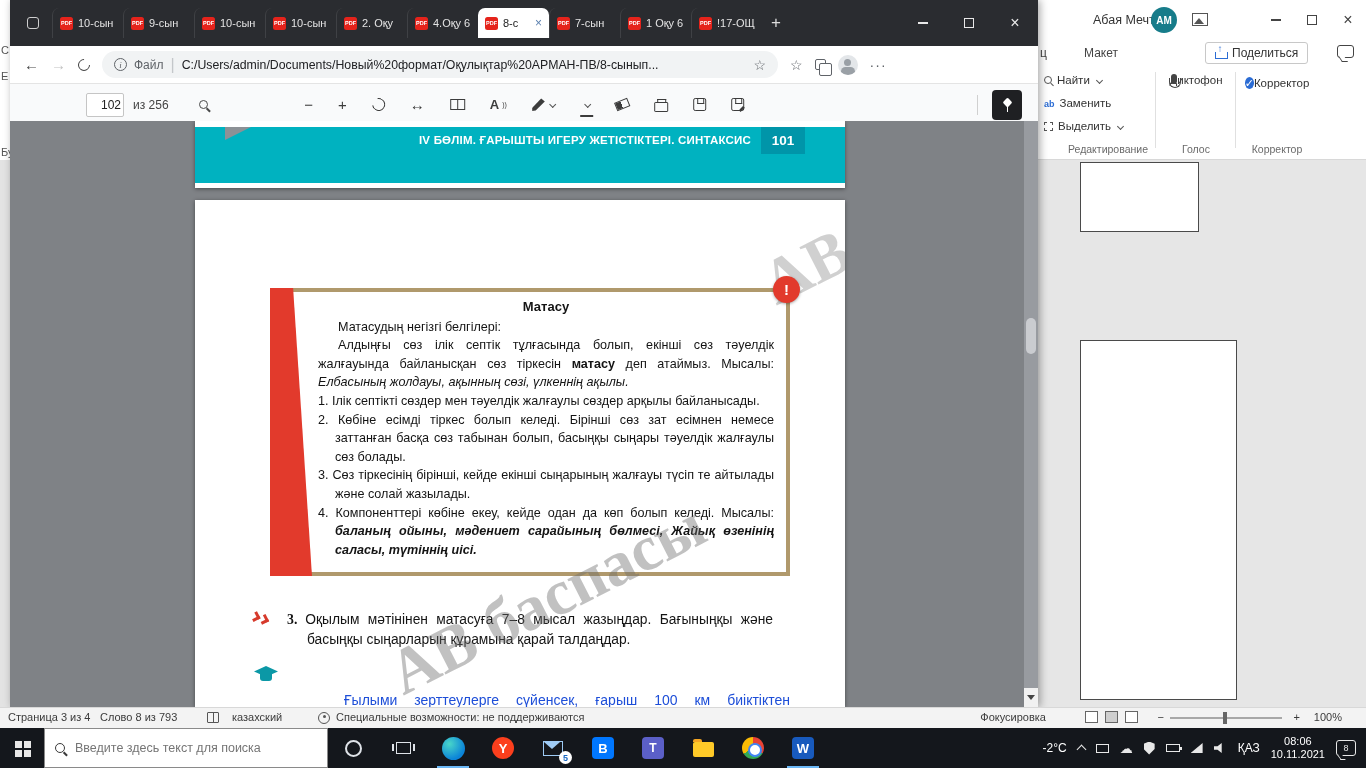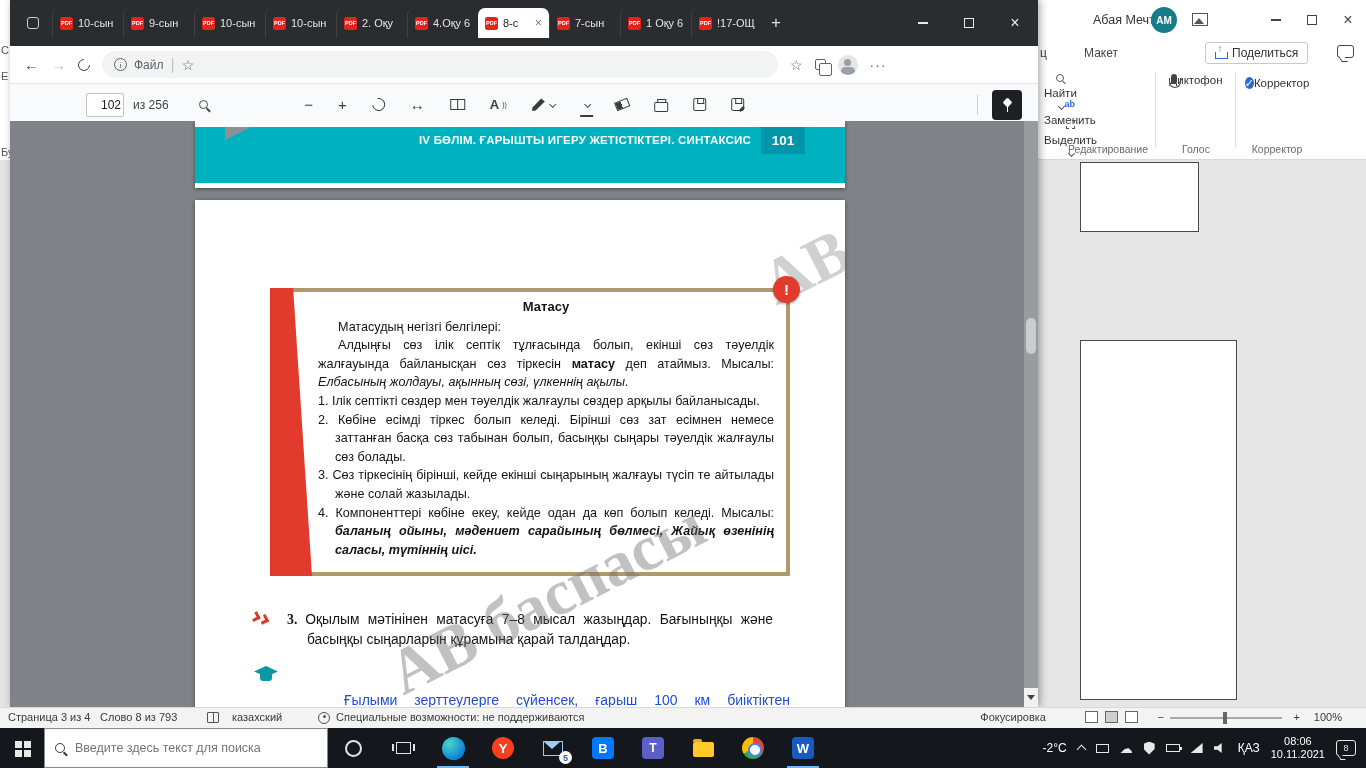--- a/index.html
+++ b/index.html
@@ -131,21 +131,21 @@
   .rtab-frag { position:absolute; left:2px; top:6px; }
   .rtab { position:absolute; left:46px; top:6px; }
   .share-btn { position:absolute; left:167px; top:2px; height:22px; border:1px solid #c8c8c8; border-radius:3px; background:#fff; display:flex; align-items:center; gap:6px; padding:0 9px; font-size:12px; color:#333; }
   .shr { position:relative; width:11px; height:12px; }
   .shr::before { content:"↑"; position:absolute; top:-4px; left:2.5px; color:#2b6cd4; font-size:10px; }
   .shr::after { content:""; position:absolute; bottom:0; left:0; width:11px; height:6px; border:1.2px solid #2b6cd4; border-top:none; }
   .comment-ico { position:absolute; right:12px; top:5px; width:17px; height:13px; border:1.3px solid #444; border-radius:3px; }
   .comment-ico::after { content:""; position:absolute; left:2px; bottom:-5px; width:5px; height:5px; background:#fff; border-left:1.3px solid #444; border-bottom:1.3px solid #444; transform:skewX(35deg); }
 
   .rbody { position:relative; height:94px; border-bottom:1px solid #d8d8d8; font-size:11.5px; color:#333; }
-  .rrow { position:absolute; left:6px; display:flex; align-items:center; gap:5px;flex-direction:column; }
+  .rrow { position:absolute; left:6px; display:flex; align-items:center; gap:5px; }
   .mag2 { width:8px; height:8px; border:1.3px solid #555; border-radius:50%; position:relative; }
   .mag2::after { content:""; position:absolute; right:-3px; bottom:-2px; width:4px; height:1.3px; background:#555; transform:rotate(45deg); }
   .rep-ico::before { content:"ab"; color:#2b6cd4; font-size:9px; font-weight:bold; }
   .sel-ico { width:9px; height:9px; border:1px dashed #555; }
   .rsep { position:absolute; top:6px; width:1px; height:76px; background:#e0e0e0; }
   .bigbtn { position:absolute; top:8px; width:64px; text-align:center; }
   .mic { width:10px; height:17px; margin:0 auto 4px; position:relative; }
   .mic::before { content:""; position:absolute; left:2px; top:0; width:6px; height:10px; background:#444; border-radius:3px; }
   .mic::after { content:""; position:absolute; left:0; top:4px; width:10px; height:9px; border:1.3px solid #444; border-top:none; border-radius:0 0 6px 6px; }
   .edico { width:18px; height:18px; margin:0 auto 3px; border-radius:50%; background:#2b6cd4; color:#fff; font-size:11px; line-height:18px; text-align:center; }
@@ -287,20 +287,21 @@
     </div>
 
     <div class="etoolbar">
       <span class="navbtn">←</span>
       <span class="navbtn disabled">→</span>
       <span class="refresh"></span>
       <div class="addr">
         <span class="info-ico">i</span>
         <span class="scheme">Файл</span>
         <span class="sep">|</span>
+        <span class="url">C:/Users/admin/Documents/Новый%20формат/Оқулықтар%20АРМАН-ПВ/8-сынып...</span>
         <span class="star">☆</span>
       </div>
       <span class="star tb-ico">☆</span>
       <span class="coll"></span>
       <span class="prof"></span>
       <span class="dots">···</span>
     </div>
 
     <div class="pdfbar">
       <input class="pg-input" value="102" style="">

